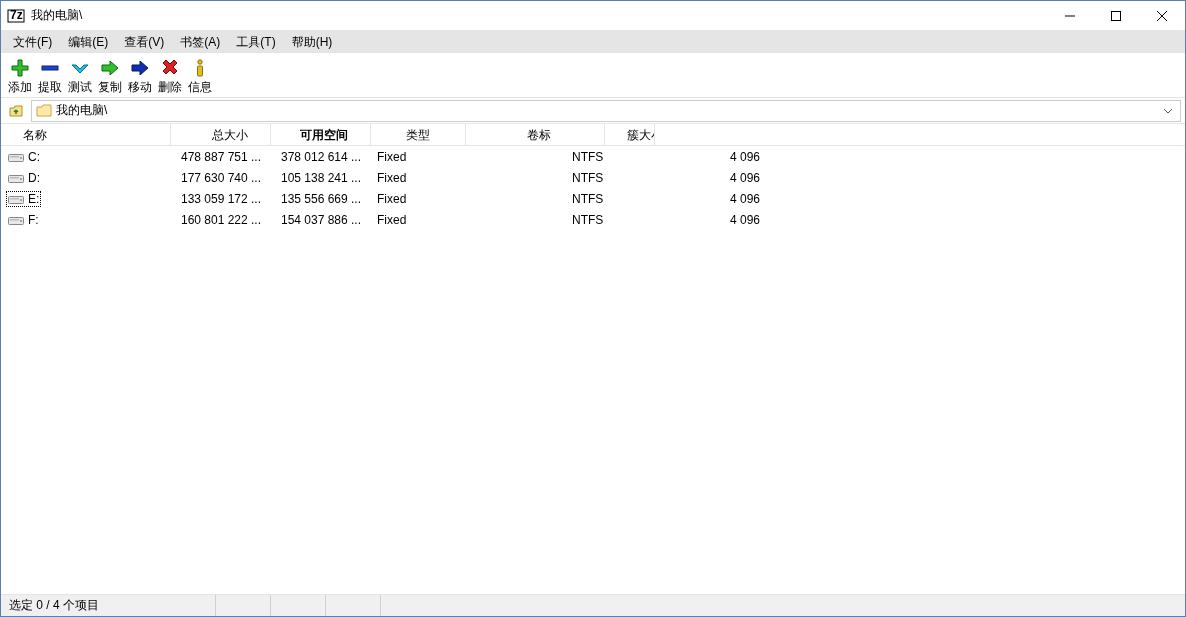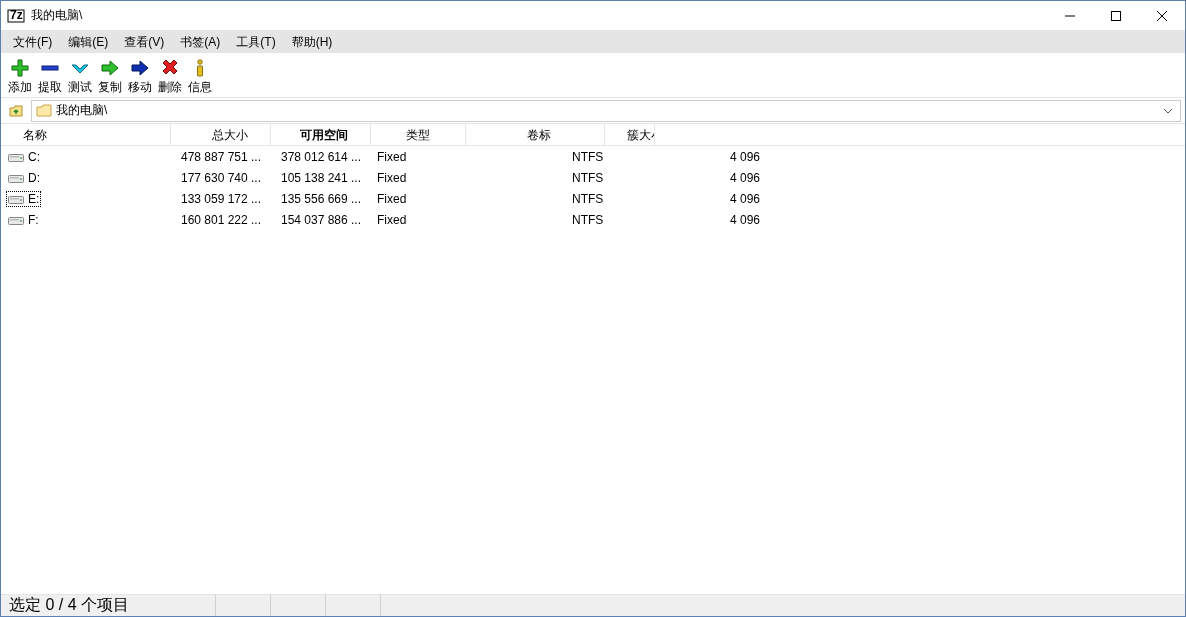--- a/index.html
+++ b/index.html
@@ -40,21 +40,21 @@
 .cell-name { width: 170px; display: flex; align-items: center; }
 .cell-name-inner { display: inline-flex; align-items: center; padding: 0 1px; }
 .drive-icon { width: 16px; height: 12px; margin-right: 4px; }
 .cell-size { width: 100px; text-align: center; }
 .cell-free { width: 100px; text-align: center; }
 .cell-type { width: 95px; text-align: left; }
 .cell-label { width: 100px; text-align: left; }
 .cell-fs { width: 150px; text-align: left; }
 .cell-cluster { width: 50px; text-align: right; }
 .statusbar { height: 22px; border-top: 1px solid #e5e5e5; display: flex; align-items: center; background: #f0f0f0; }
-.status-seg { padding: 2px 8px; border-right: 1px solid #d0d0d0; height: 100%; display: flex; align-items: center; font-size: 16px; }
+.status-seg { padding: 2px 8px; border-right: 1px solid #d0d0d0; height: 100%; display: flex; align-items: center; font-size: 12px; }
 .status-seg:first-child { width: 215px; }
 .status-seg.blank { width: 55px; }
 </style>
 </head>
 <body>
 
 <div class="window">
 
   <div class="titlebar">
     <span class="app-icon">

